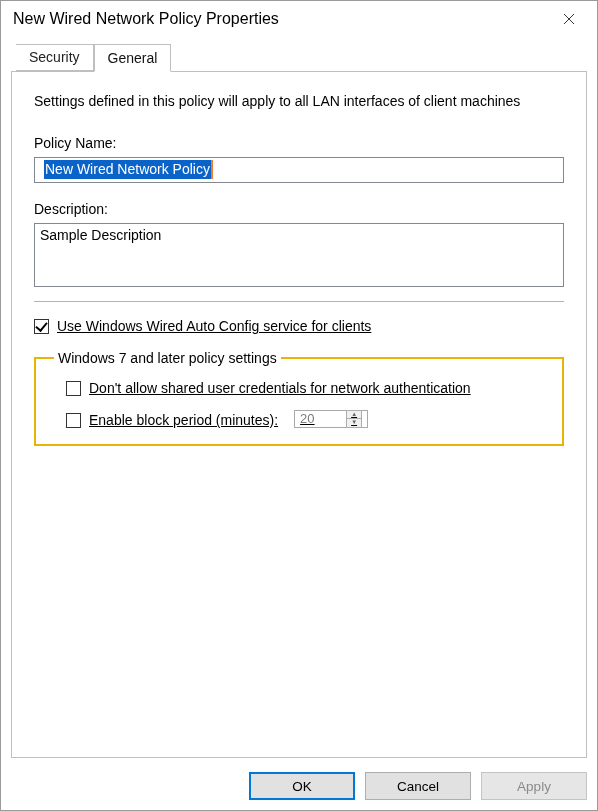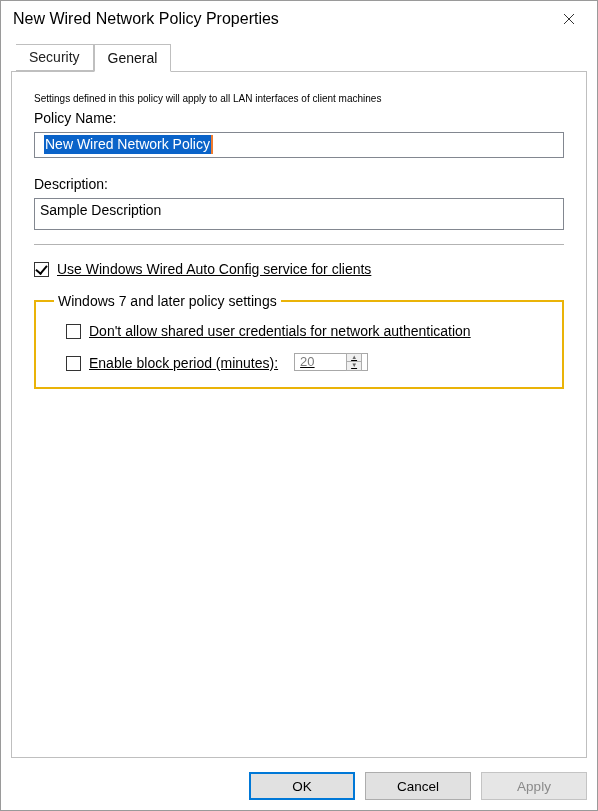--- a/index.html
+++ b/index.html
@@ -78,22 +78,22 @@
     height: 27px;
     padding-top:4px;
     color:#222;
   }
   .tab-panel {
     border: 1px solid #bfbfbf;
     flex: 1;
     padding: 20px 22px 20px 22px;
   }
   .intro {
-    font-size: 10px;
-    margin-bottom: 4px;
+    font-size: 14px;
+    margin-bottom: 24px;
     line-height: 1.35;
   }
   .field-label {
     font-size: 14px;
     margin-bottom: 6px;
   }
   .text-input {
     width: 100%;
     border: 1px solid #828790;
     height: 26px;
@@ -106,21 +106,21 @@
   .text-input .selected {
     background: #0a63c9;
     color: #fff;
     line-height:19px;
     padding: 0 1px;
     border-right: 2px solid #ef7b2f;
   }
   .textarea-input {
     width: 100%;
     border: 1px solid #828790;
-    height: 32px;
+    height: 64px;
     font-size: 14px;
     padding: 2px 5px;
     margin-bottom: 14px;
     line-height: 1.3;
   }
   hr.sep {
     border: none;
     border-top: 1px solid #b3b3b3;
     margin: 0 0 16px 0;
   }

